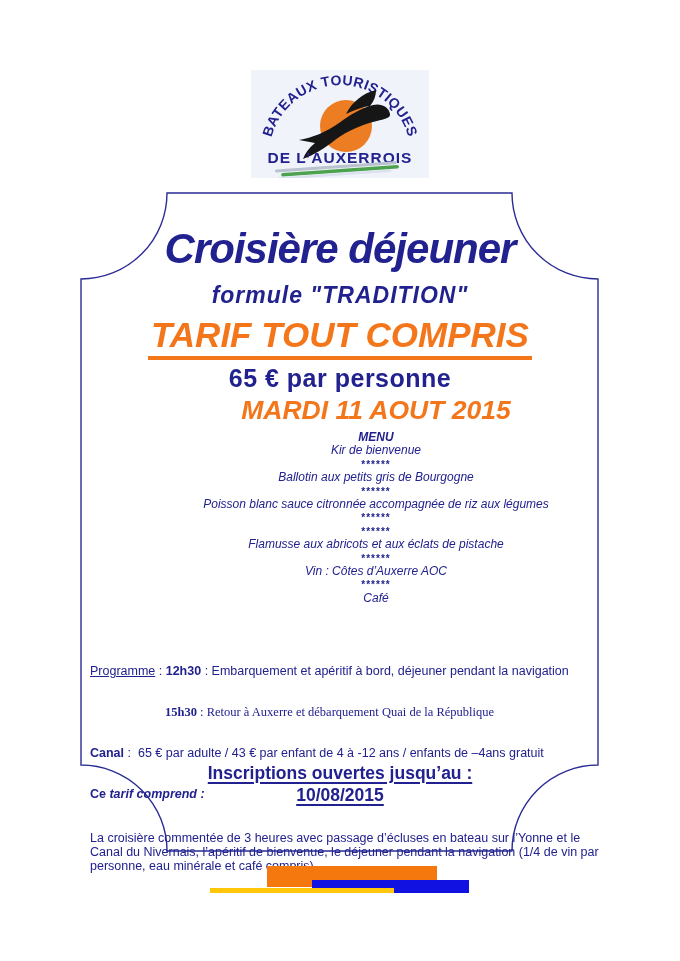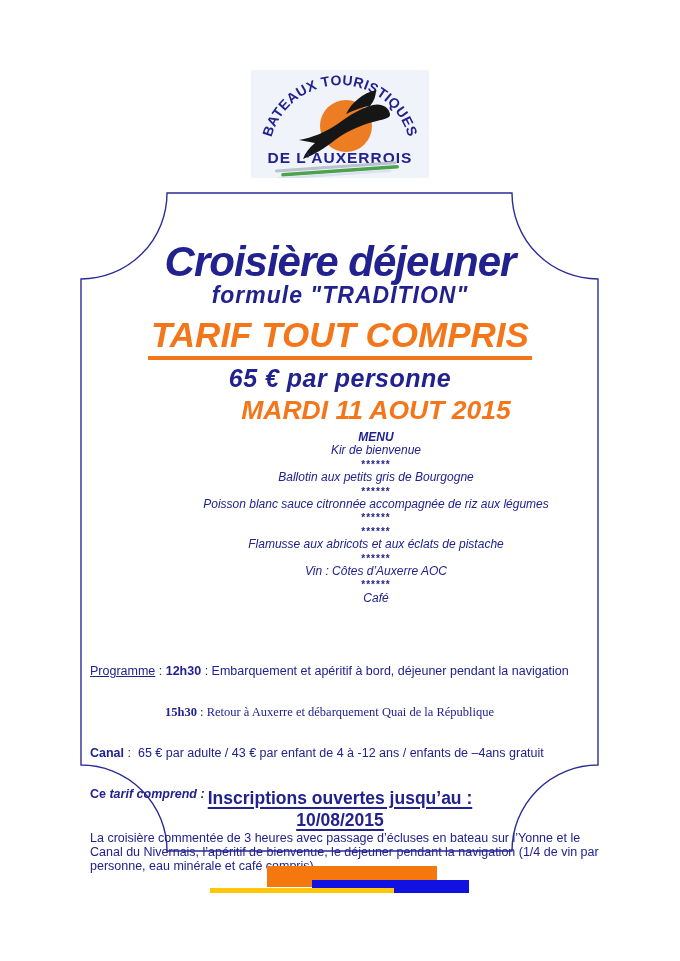--- a/index.html
+++ b/index.html
@@ -13,44 +13,44 @@
   .logo-box{position:absolute;left:251px;top:70px;width:178px;height:108px;background:#f1f3fa;}
   .logo-box svg{display:block;width:100%;height:100%;}
   .arc-text{font-family:"Liberation Sans",sans-serif;font-weight:bold;font-size:14px;
             letter-spacing:.5px;fill:var(--navy);}
   .logo-name{font-family:"Liberation Sans",sans-serif;font-weight:bold;font-size:15.5px;
              letter-spacing:1px;fill:var(--navy);}
   
   .frame-svg{position:absolute;left:0;top:0;width:680px;height:961px;pointer-events:none;}
   
   .cblock{position:absolute;left:0;width:680px;text-align:center;}
-  .title{top:240px;font-size:42px;line-height:44px;font-weight:bold;font-style:italic;
+  .title{top:227px;font-size:42px;line-height:44px;font-weight:bold;font-style:italic;
          letter-spacing:-1px;color:var(--navy);}
   .subtitle{top:282px;font-size:23px;line-height:26px;font-weight:bold;font-style:italic;
             letter-spacing:1px;color:var(--navy);}
   .tarif{top:316px;font-size:35px;line-height:38px;font-weight:bold;font-style:italic;
          color:var(--orange);}
   .tarif .ul{display:inline-block;border-bottom:4px solid var(--orange);padding:0 3px 2px 3px;}
-  .price{top:364px;font-size:25px;line-height:28px;font-weight:bold;font-style:italic;
+  .price{top:364px;font-size:25px;line-height:28px;font-weight:bold;
          letter-spacing:.5px;color:var(--navy);}
   .date{top:396px;font-size:26.5px;line-height:29px;font-weight:bold;font-style:italic;
         color:var(--orange);padding-left:36px;}
   
   .menu{top:431px;font-size:12px;line-height:13.4px;font-style:italic;color:var(--navy);padding-left:36px;}
   .menu-heading{font-weight:bold;}
   .menu-sep{font-size:10px;font-weight:bold;letter-spacing:1px;font-style:normal;}
   
   .prog{position:absolute;left:82px;top:638px;width:516px;font-size:12.5px;line-height:13.6px;
         color:var(--navy);white-space:pre-wrap;text-align:left;margin-left:8px;}
   .prog b{font-weight:bold;}
   .prog .u{text-decoration:underline;}
   .prog-indent{padding-left:75px;font-family:Liberation Serif, serif;}
   .prog-desc{margin-top:4px;}
   
-  .inscriptions{top:787px;font-size:17.5px;line-height:22px;font-weight:bold;color:var(--navy);}
+  .inscriptions{top:762px;font-size:17.5px;line-height:22px;font-weight:bold;color:var(--navy);}
   .inscriptions .lin{text-decoration:underline;text-decoration-thickness:2px;text-underline-offset:3px;}
   
   .bar{position:absolute;}
   .bar-orange{left:267px;top:866px;width:170px;height:21px;background:var(--bar-orange);z-index:1;}
   .bar-blue{left:312px;top:880px;width:157px;height:13px;background:var(--bar-blue);z-index:2;}
   .bar-yellow{left:210px;top:888px;width:184px;height:5px;background:var(--bar-yellow);z-index:3;}
 </style>
 </head>
 <body>
 

